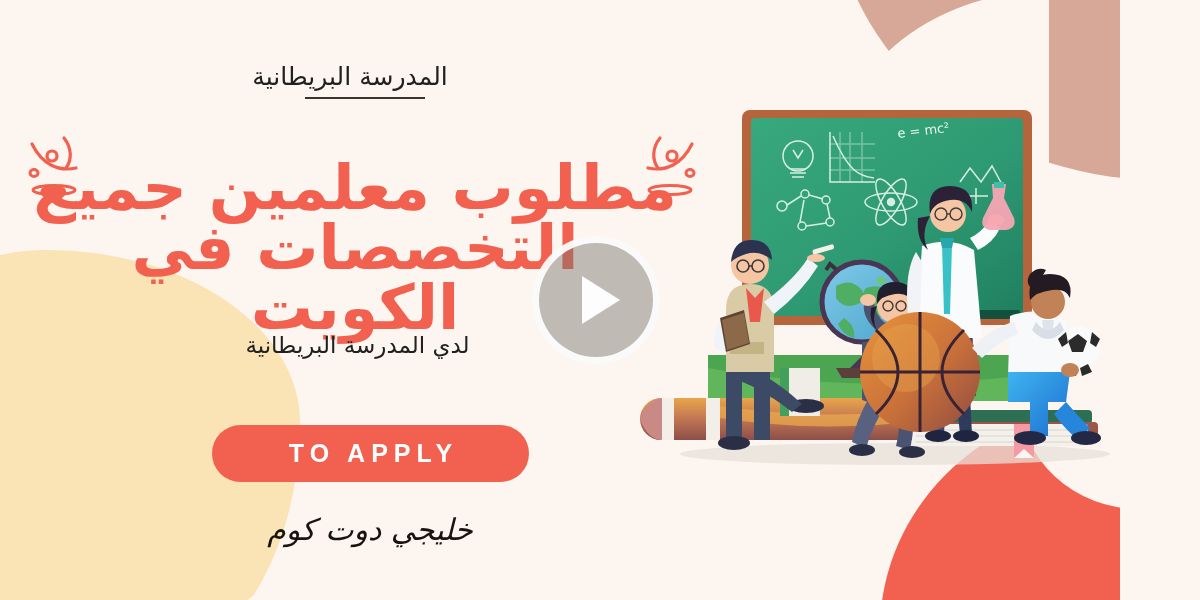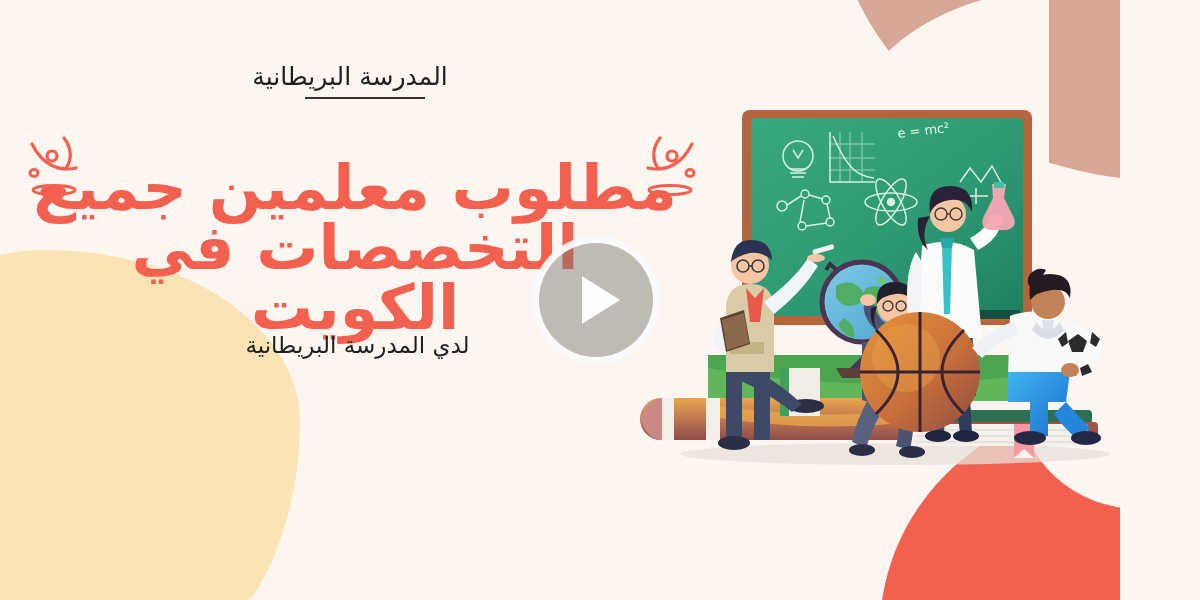--- a/index.html
+++ b/index.html
@@ -158,21 +158,25 @@
     <path d="M40 4 C48 14, 48 26, 42 34" stroke="#F2604F" stroke-width="3.2" fill="none" stroke-linecap="round"></path>
     <circle cx="28" cy="22" r="5" stroke="#F2604F" stroke-width="3.2" fill="none"></circle>
     <ellipse cx="10" cy="39" rx="4" ry="3.4" stroke="#F2604F" stroke-width="3" fill="none"></ellipse>
     <ellipse cx="30" cy="56" rx="21" ry="4.6" stroke="#F2604F" stroke-width="3" fill="none"></ellipse>
   </svg>
 
   <div class="headline">مطلوب معلمين جميع التخصصات في الكويت</div>
 
   <div class="subtitle">لدي المدرسة البريطانية</div>
 
-
+  <button class="cta">
+    <span>TO APPLY</span>
+  </button>
+
+  <div class="brand">خليجي دوت كوم</div>
 
   <svg class="illus" viewBox="0 0 520 360">
     <defs>
       <linearGradient id="boardG" x1="0" y1="0" x2="1" y2="1">
         <stop offset="0%" stop-color="#38A87E"></stop>
         <stop offset="55%" stop-color="#2E9A73"></stop>
         <stop offset="100%" stop-color="#1F7F5F"></stop>
       </linearGradient>
       <linearGradient id="ballG" x1="0" y1="0" x2="1" y2="1">
         <stop offset="0%" stop-color="#E9943C"></stop>

